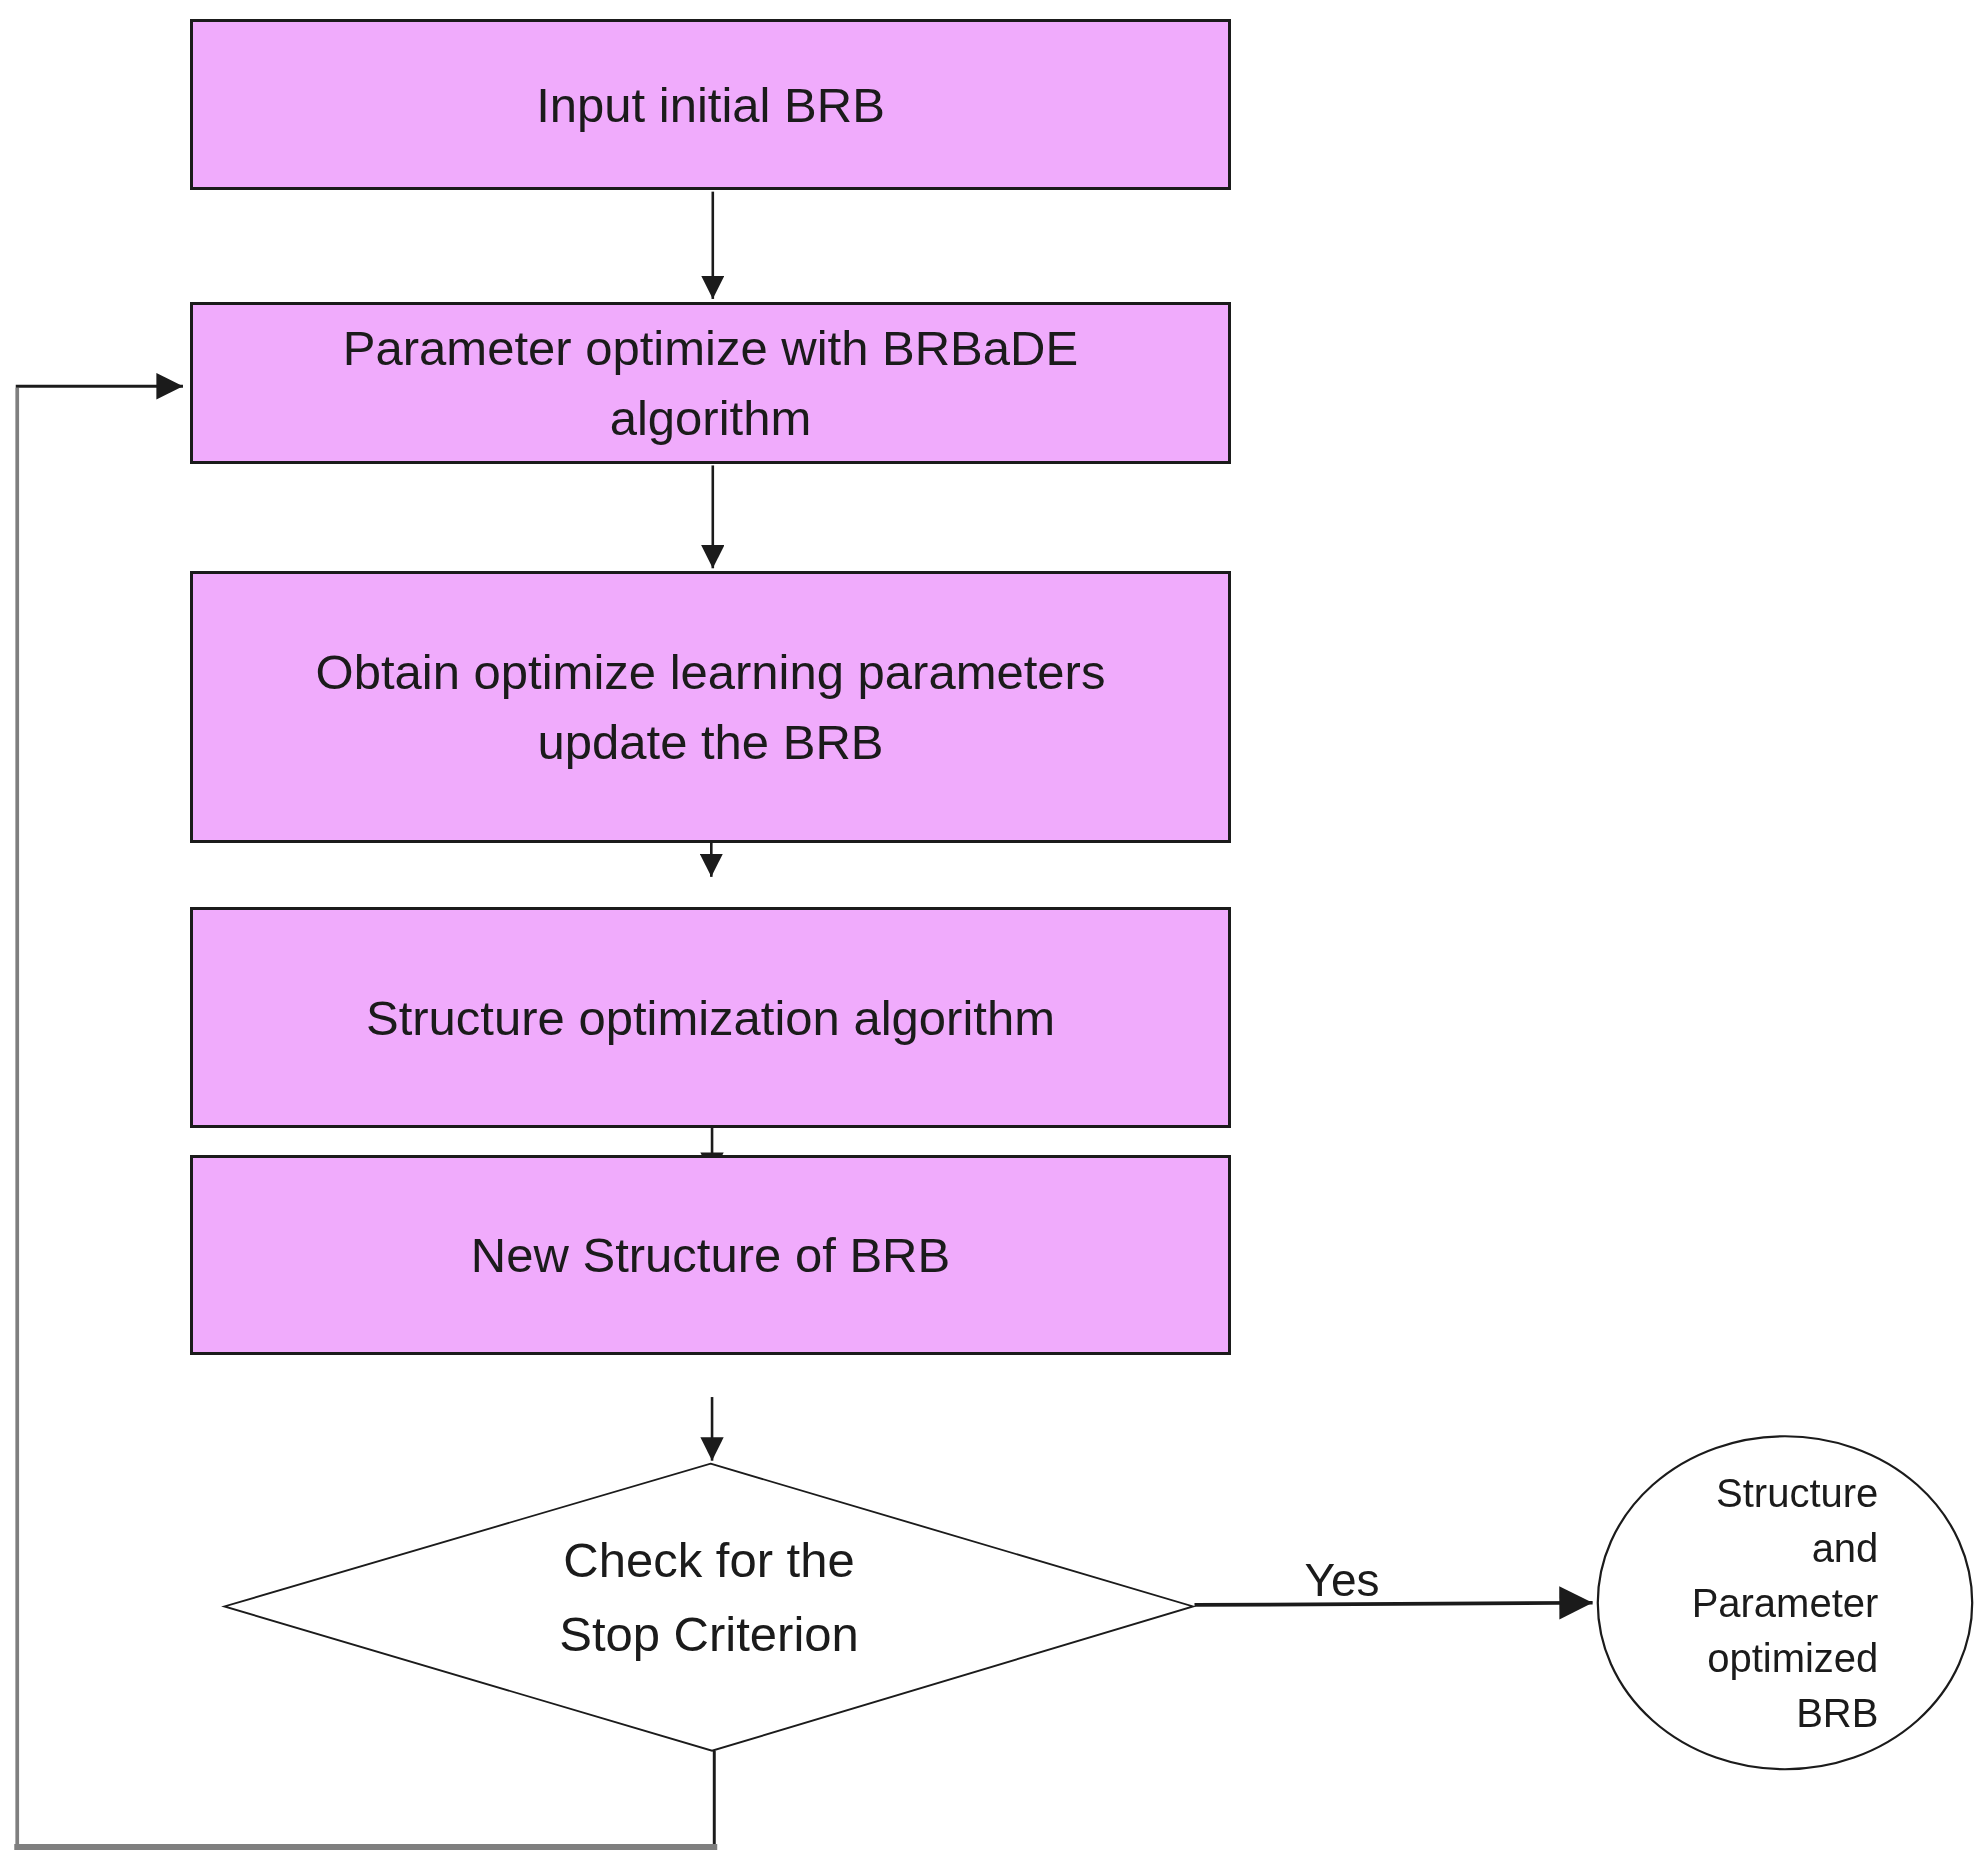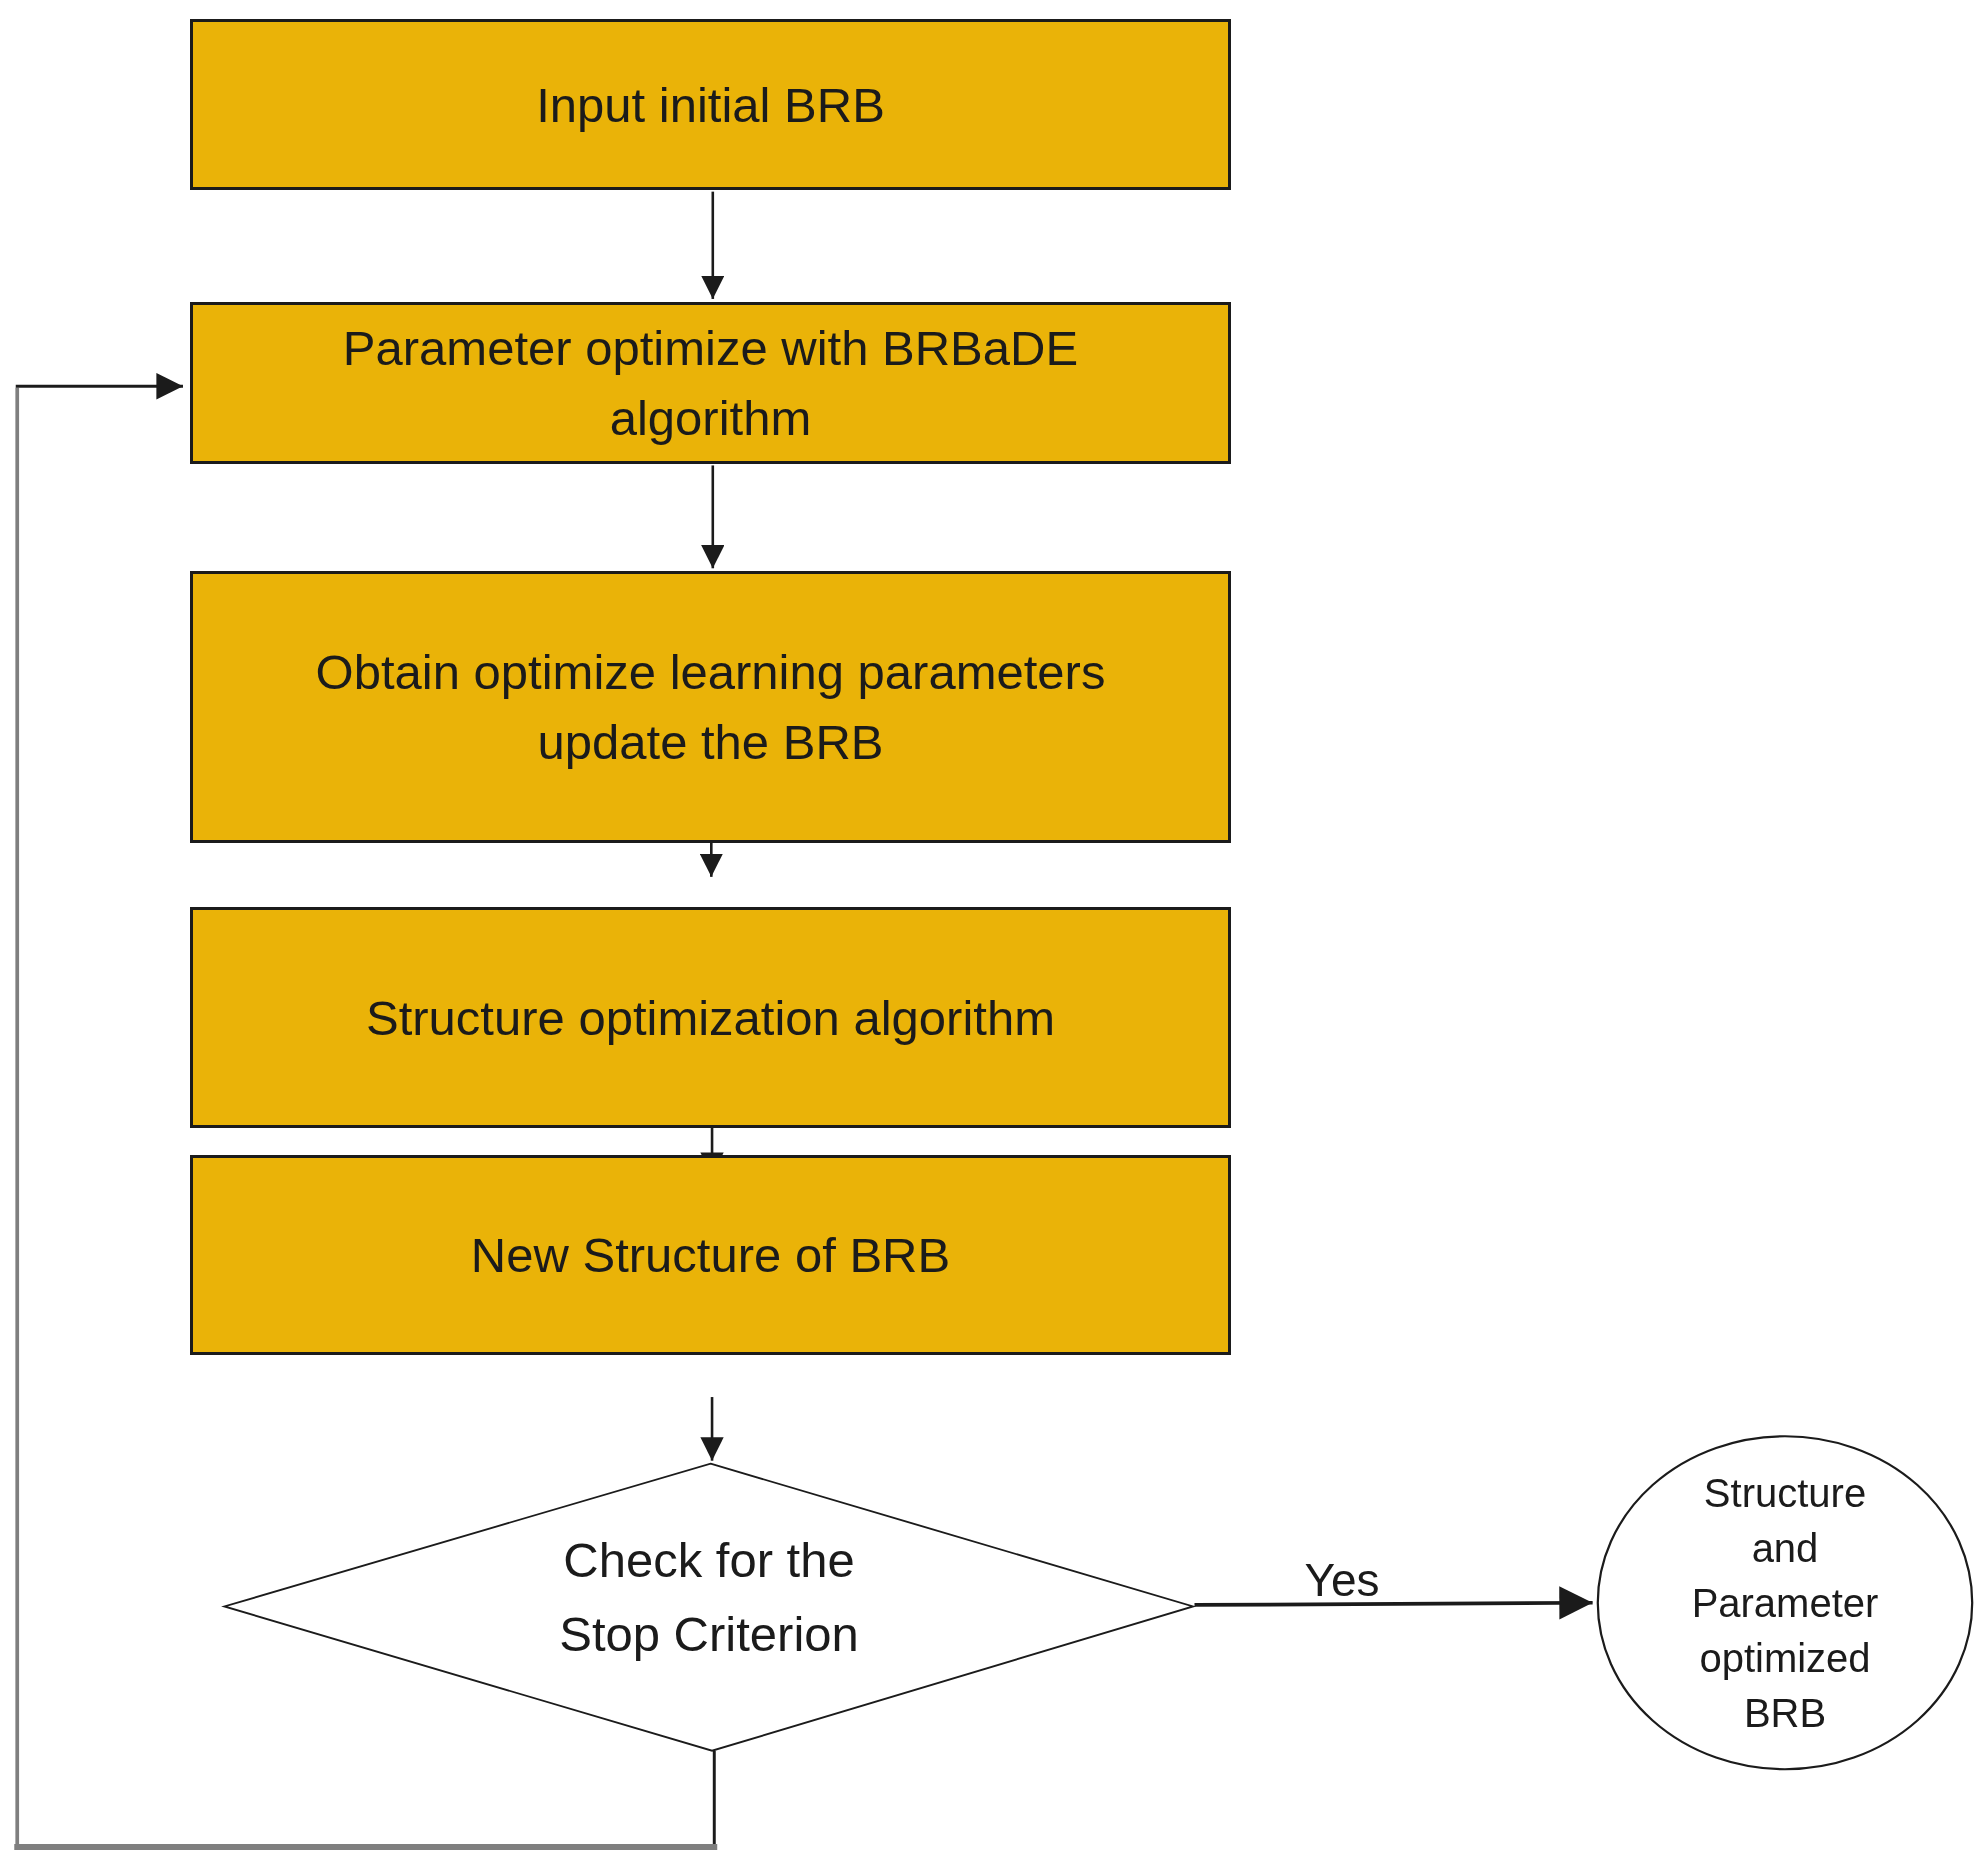--- a/index.html
+++ b/index.html
@@ -19,21 +19,21 @@
   svg.wires {
     position: absolute;
     left: 0; top: 0;
     width: 1985px;
     height: 1861px;
   }
   .node {
     position: absolute;
     box-sizing: border-box;
     border: 3.7px solid #1b1b1b;
-    background: #eab308;
+    background: #f0abfc;
     display: flex;
     align-items: center;
     justify-content: center;
     text-align: center;
     font-size: 49px;
     line-height: 70px;
     white-space: pre-line;
   }
   #box-input          { left: 190px; top: 19px;   width: 1041px; height: 171px; }
   #box-param-optimize { left: 190px; top: 302px;  width: 1041px; height: 162px; }
@@ -49,21 +49,21 @@
     text-align: center;
     white-space: pre-line;
     pointer-events: none;
   }
   #decision-label {
     left: 302px; top: 1519px; width: 814px; height: 155px;
     font-size: 49px; line-height: 74px;
   }
   #terminal-label {
     left: 1600px; top: 1439px; width: 370px; height: 329px;
-    font-size: 40px; line-height: 55px;
+    font-size: 40px; line-height: 55px; text-align: right;
   }
   .edge-label {
     position: absolute;
     transform: translate(-50%, -50%);
     font-size: 46px;
     white-space: nowrap;
     margin-top: 44px;
   }
   #yes-label { left: 1342px; top: 1536px; }
   #no-label  { left: 803px; top: 1892px; }

